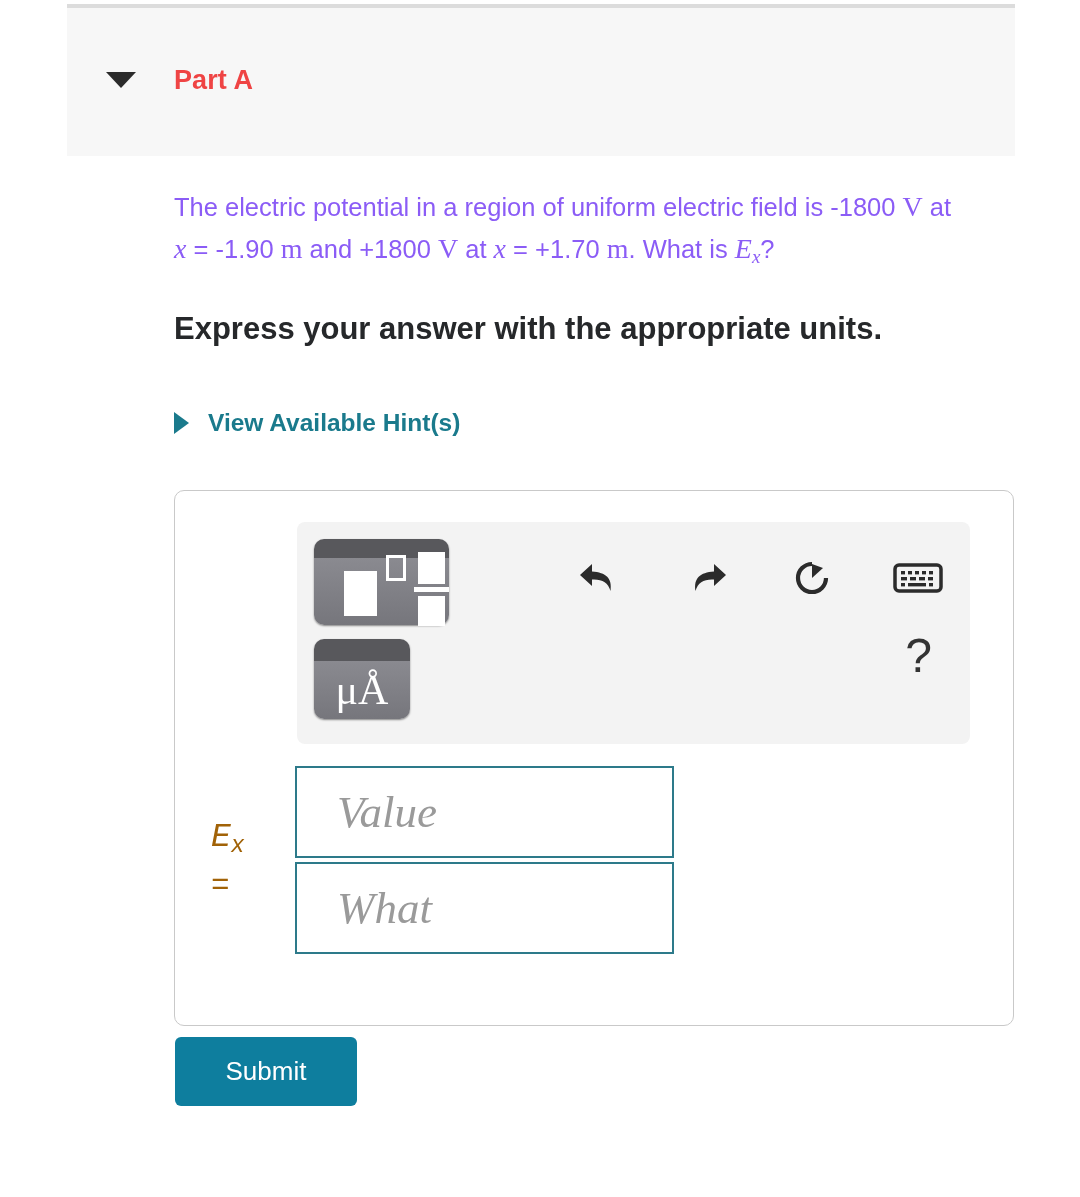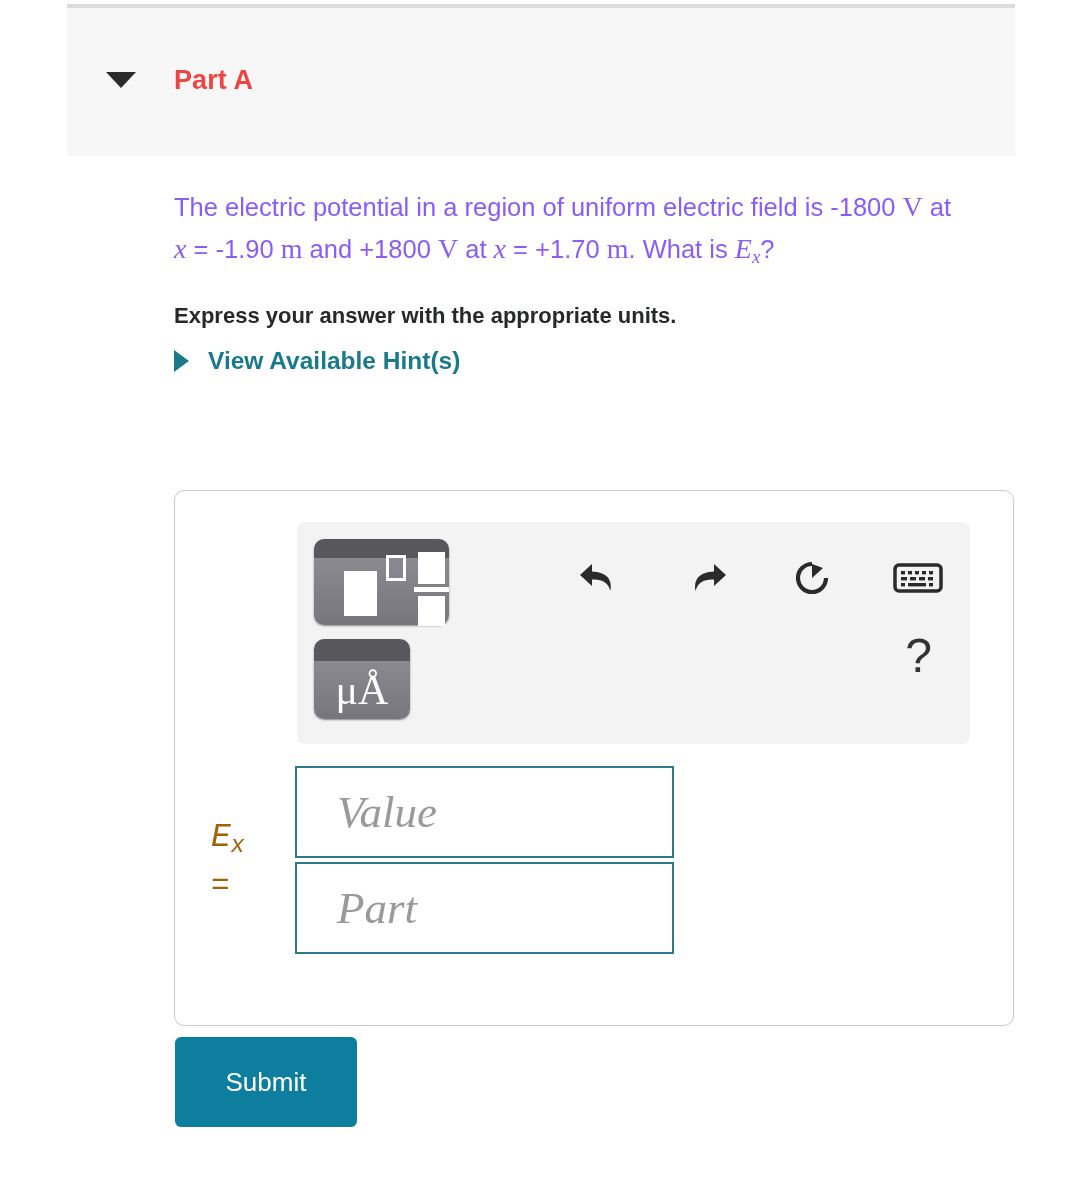--- a/index.html
+++ b/index.html
@@ -74,28 +74,28 @@
     font-style: normal;
     font-size: 28px;
   }
   .mathi .sub {
     font-size: 19px;
     vertical-align: -5px;
     font-style: italic;
   }
 
   .instruction {
-    margin-top: 26px;
-    font-size: 22px;
+    margin-top: 34px;
+    font-size: 31px;
     font-weight: bold;
     color: #26282a;
   }
 
   .hint-row {
-    margin-top: 18px;
+    margin-top: 62px;
     display: flex;
     align-items: center;
     cursor: pointer;
     width: max-content;
   }
   .caret-right {
     width: 0; height: 0;
     border-top: 11px solid transparent;
     border-bottom: 11px solid transparent;
     border-left: 15px solid #1a7a8c;
@@ -279,21 +279,21 @@
     color: #9a9a9a;
     user-select: none;
   }
 
   
   .submit-btn {
     position: absolute;
     left: 175px;
     top: 1037px;
     width: 182px;
-    height: 90px;
+    height: 69px;
     background: #0e7e9e;
     border: none;
     border-radius: 6px;
     color: #ffffff;
     font-family: "Liberation Sans", sans-serif;
     font-size: 26px;
     cursor: pointer;
     padding: 4px;
   }
 </style>
@@ -384,19 +384,19 @@
     <div class="var-label">
       <span class="ital">E</span><span class="sub">x</span>
       <span class="var-eq">=</span>
     </div>
 
     <div class="fields">
       <div class="field">
         <span class="ph">Value</span>
       </div>
       <div class="field">
-        <span class="ph">Part</span>
+        <span class="ph">What</span>
       </div>
     </div>
   </div>
 </div>
 
 <button class="submit-btn">Submit</button>
 
 </body></html>

